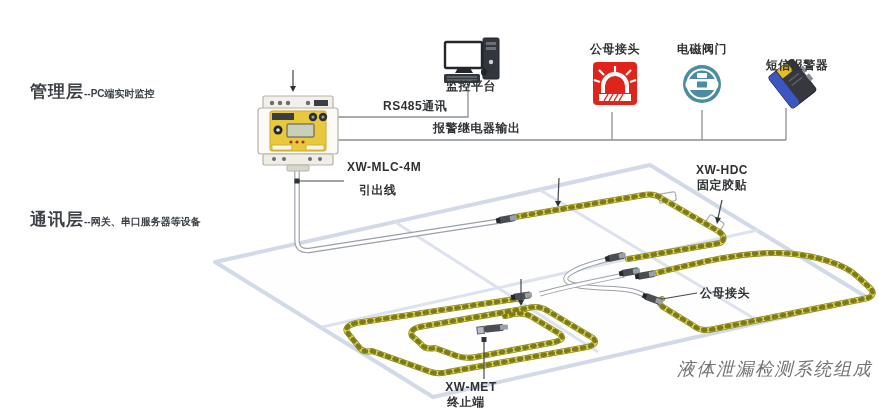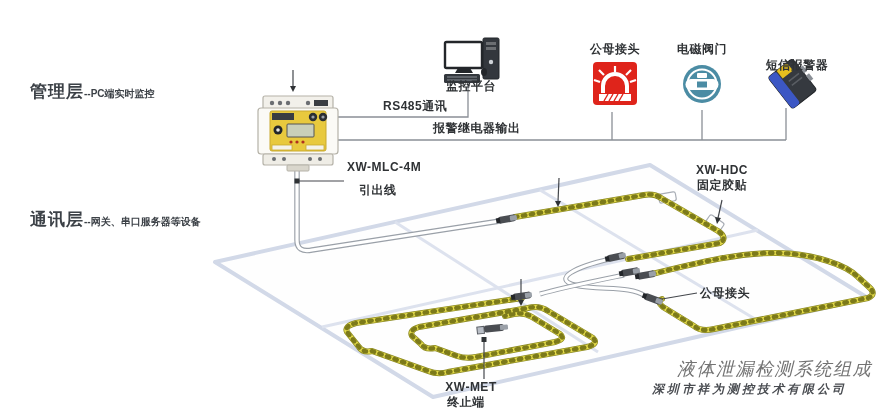--- a/index.html
+++ b/index.html
@@ -230,15 +230,14 @@
     <div>固定胶贴</div>
   </div>
 
 
   <div class="lbl" style="left:700px;top:286px">公母接头</div>
 
   <div class="lbl center" style="left:471px;top:380px">XW-MET</div>
   <div class="lbl center" style="left:466px;top:395px">终止端</div>
 
   <div class="footer-title" style="left:677px;top:357px">液体泄漏检测系统组成</div>
-  <div class="footer-company" style="left:652px;top:381px">深圳市祥为测控技术有限公司</div>
 
 </div>
 
 </body></html>

